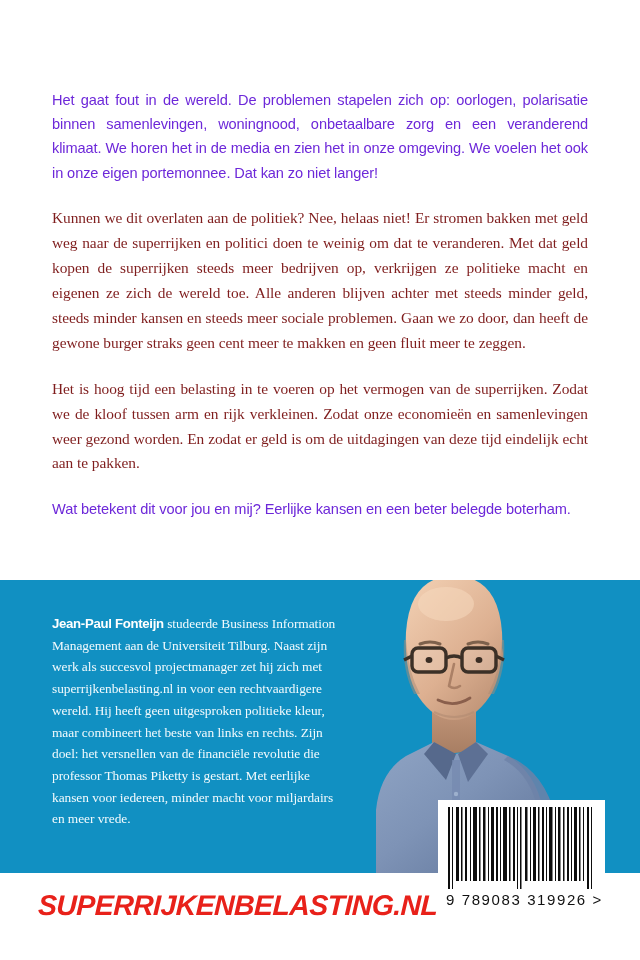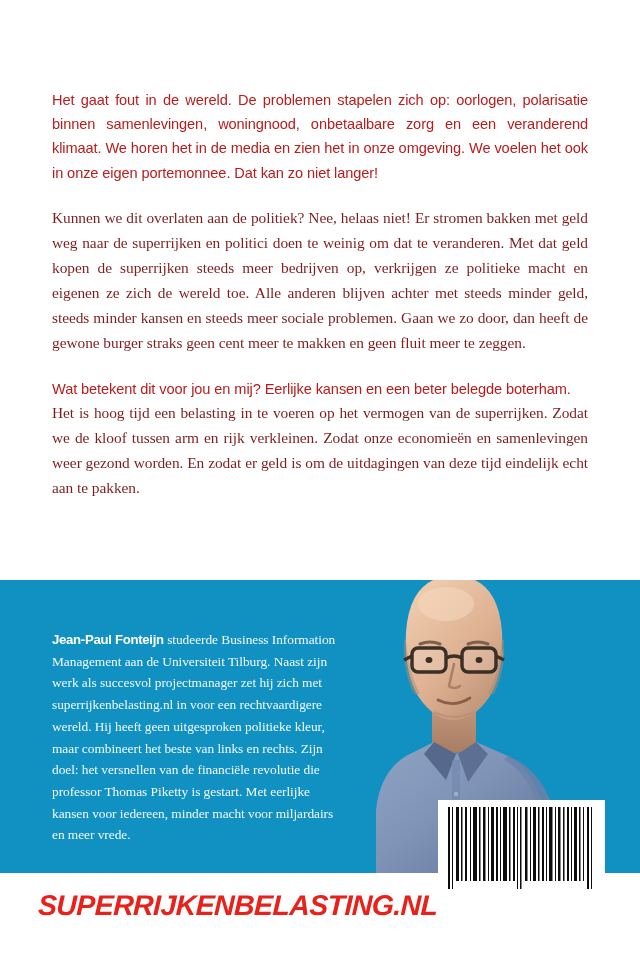--- a/index.html
+++ b/index.html
@@ -30,21 +30,21 @@
     margin: 0 0 21px 0;
     text-align: justify;
     font-size: 15.4px;
     line-height: 1.62;
     color: #7f1d1d;
     letter-spacing: -0.05px;
     -webkit-hyphens: manual;
     hyphens: manual;
   }
   .para.accent {
-    color: #b91c1c;
+    color: #6d28d9;
     font-family: "Liberation Sans", sans-serif;
     font-size: 14.6px;
     line-height: 1.66;
     letter-spacing: -0.1px;
   }
   .para.closing {
     margin-top: 6px;
     margin-bottom: 0;
     text-align: left;
   }
@@ -57,21 +57,20 @@
     height: 293px;
     background: #1190c2;
     overflow: hidden;
   }
 
   #author-bio-block {
     position: absolute;
     left: 52px;
     top: 33px;
     width: 295px;
-    margin-top: 16px;
   }
   .bio-text {
     margin: 0;
     color: #f2fafd;
     font-family: "Liberation Serif", serif;
     font-size: 13.4px;
     line-height: 1.62;
     letter-spacing: -0.05px;
   }
   .author-name {
@@ -147,22 +146,22 @@
     color: #e8211a;
     transform: skewX(-2deg);
   }
 </style>
 </head>
 <body>
 
 <div id="blurb-area">
   <p class="para accent">Het gaat fout in de wereld. De problemen stapelen zich op: oorlogen, polarisatie binnen samenlevingen, woningnood, onbetaalbare zorg en een veranderend klimaat. We horen het in de media en zien het in onze omgeving. We voelen het ook in onze eigen portemonnee. Dat kan zo niet langer!</p>
   <p class="para">Kunnen we dit overlaten aan de politiek? Nee, helaas niet! Er stromen bakken met geld weg naar de superrijken en politici doen te weinig om dat te veranderen. Met dat geld kopen de superrijken steeds meer bedrijven op, verkrijgen ze politieke macht en eigenen ze zich de wereld toe. Alle anderen blijven achter met steeds minder geld, steeds minder kansen en steeds meer sociale problemen. Gaan we zo door, dan heeft de gewone burger straks geen cent meer te makken en geen fluit meer te zeggen.</p>
+  <p class="para">Het is hoog tijd een belasting in te voeren op het vermogen van de superrijken. Zodat we de kloof tussen arm en rijk verkleinen. Zodat onze economieën en samenlevingen weer gezond worden. En zodat er geld is om de uitdagingen van deze tijd eindelijk echt aan te pakken.</p>
   <p class="para accent closing">Wat betekent dit voor jou en mij? Eerlijke kansen en een beter belegde boterham.</p>
-  <p class="para">Het is hoog tijd een belasting in te voeren op het vermogen van de superrijken. Zodat we de kloof tussen arm en rijk verkleinen. Zodat onze economieën en samenlevingen weer gezond worden. En zodat er geld is om de uitdagingen van deze tijd eindelijk echt aan te pakken.</p>
 </div>
 
 <div id="author-panel">
 
   <svg id="author-photo" viewBox="0 0 268 325" preserveAspectRatio="xMidYMin slice" aria-hidden="true">
     <defs>
       <linearGradient id="shirtGrad" x1="0" y1="0" x2="1" y2="1">
         <stop offset="0%" stop-color="#8fa4c4"></stop>
         <stop offset="45%" stop-color="#7e93b6"></stop>
         <stop offset="100%" stop-color="#5e7398"></stop>
@@ -269,17 +268,18 @@
       <rect x="117" y="0" width="1.5" height="74"></rect>
       <rect x="121" y="0" width="2" height="74"></rect>
       <rect x="125" y="0" width="1" height="74"></rect>
       <rect x="128" y="0" width="3" height="74"></rect>
       <rect x="133" y="0" width="1.5" height="74"></rect>
       <rect x="137" y="0" width="1" height="74"></rect>
       <rect x="141" y="0" width="2" height="82"></rect>
       <rect x="145" y="0" width="1" height="82"></rect>
     </g>
   </svg>
+  <p id="barcode-number"><span>9  789083  319926</span> <span>&gt;</span></p>
 </div>
 
 <div id="footer-bar">
   <p id="site-url">SUPERRIJKENBELASTING.NL</p>
 </div>
 
 </body></html>

